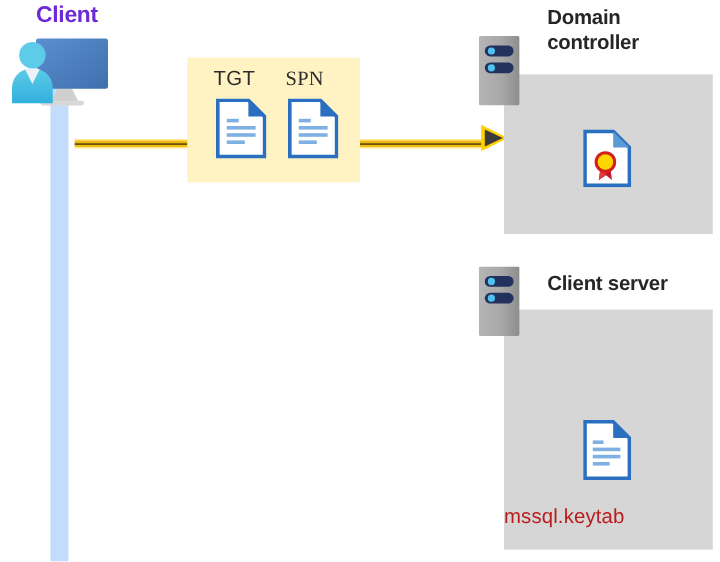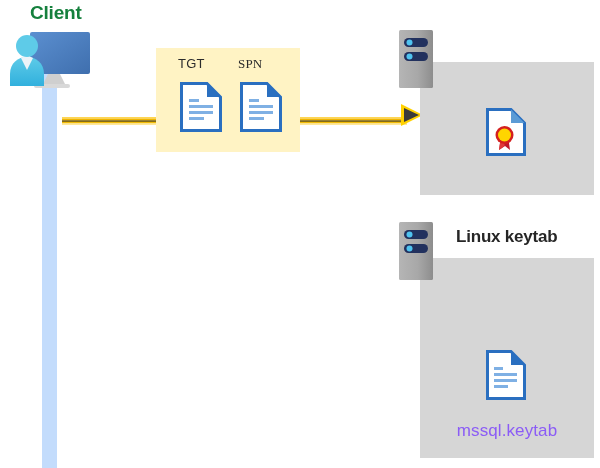--- a/index.html
+++ b/index.html
@@ -32,21 +32,21 @@
     height: 406px;
     background: #c3dcfc;
   }
 
   
   .title-client {
     left: 30px;
     top: 2px;
     font-size: 19px;
     font-weight: bold;
-    color: #15803d;
+    color: #6d28d9;
     letter-spacing: -0.2px;
     white-space: nowrap;
   }
   .title-dc {
     left: 456px;
     top: 4px;
     font-size: 17px;
     font-weight: bold;
     color: #262626;
     line-height: 21px;
@@ -73,21 +73,21 @@
 
   
   .msgbox {
     left: 156px;
     top: 48px;
     width: 144px;
     height: 104px;
     background: #fff3c4;
   }
   .msg-label {
-    font-size: 13px;
+    font-size: 17px;
     color: #2b2b2b;
     top: 56px;
     letter-spacing: 0.2px;
     text-align: center;
   }
   .msg-label.tgt { left: 178px; }
   .msg-label.spn { left: 238px; font-family: Liberation Serif, serif; }
 
   .doc-tgt { left: 180px; top: 82px; }
   .doc-spn { left: 240px; top: 82px; }
@@ -128,23 +128,22 @@
   .rack-linux { left: 399px; top: 222px; }
 
   
   .cert-icon { left: 486px; top: 108px; }
   .sql-icon  { left: 484px; top: 278px; }
   .keytab-icon { left: 486px; top: 350px; }
   .keytab-label {
     left: 420px;
     top: 421px;
     width: 174px;
-    text-align: center;
-    font-size: 17px;
-    color: #8b5cf6;
+    font-size: 17px;
+    color: #b91c1c;
     letter-spacing: 0.1px;
   }
 </style>
 </head>
 <body>
 
 <div class="stage">
 
   <div class="abs lifeline"></div>
 
@@ -231,20 +230,21 @@
         </linearGradient>
       </defs>
       <rect x="0" y="0" width="34" height="58" rx="1.5" fill="url(#gRack1)"></rect>
       <rect x="5" y="8" width="24" height="9" rx="4.5" fill="#22315e"></rect>
       <circle cx="10.5" cy="12.5" r="3" fill="#4fc3f0"></circle>
       <rect x="5" y="22" width="24" height="9" rx="4.5" fill="#22315e"></rect>
       <circle cx="10.5" cy="26.5" r="3" fill="#4fc3f0"></circle>
     </svg>
   </div>
 
+  <div class="abs title-dc">Domain controller</div>
 
   <div class="abs cert-icon">
     <svg width="40" height="48" viewBox="0 0 40 48" xmlns="http://www.w3.org/2000/svg">
       <path d="M1.5 1.5 H25 L38.5 15 V46.5 H1.5 Z" fill="#ffffff" stroke="#2a6fc0" stroke-width="3"></path>
       <path d="M25 1.5 L38.5 15 H25 Z" fill="#5b9bd5"></path>
 
       <path d="M15 28 L13 42 L19 38 L24 42 L22 28 Z" fill="#c0172a"></path>
       <path d="M15 28 L13 42 L18.5 38 L18.5 28 Z" fill="#e03a3a"></path>
 
       <circle cx="18.5" cy="27" r="9" fill="#d41f1f"></circle>
@@ -264,21 +264,21 @@
         </linearGradient>
       </defs>
       <rect x="0" y="0" width="34" height="58" rx="1.5" fill="url(#gRack2)"></rect>
       <rect x="5" y="8" width="24" height="9" rx="4.5" fill="#22315e"></rect>
       <circle cx="10.5" cy="12.5" r="3" fill="#4fc3f0"></circle>
       <rect x="5" y="22" width="24" height="9" rx="4.5" fill="#22315e"></rect>
       <circle cx="10.5" cy="26.5" r="3" fill="#4fc3f0"></circle>
     </svg>
   </div>
 
-  <div class="abs title-linux">Linux keytab</div>
+  <div class="abs title-linux">Client server</div>
 
 
   <div class="abs keytab-icon">
     <svg width="40" height="50" viewBox="0 0 40 50" xmlns="http://www.w3.org/2000/svg">
       <path d="M1.5 1.5 H25 L38.5 15 V48.5 H1.5 Z" fill="#ffffff" stroke="#2a6fc0" stroke-width="3"></path>
       <path d="M25 1.5 L38.5 15 H25 Z" fill="#2a6fc0"></path>
       <rect x="8" y="23" width="23" height="3" fill="#7fb0e4"></rect>
       <rect x="8" y="29" width="23" height="3" fill="#7fb0e4"></rect>
       <rect x="8" y="35" width="14" height="3" fill="#7fb0e4"></rect>
       <rect x="8" y="17" width="9" height="3" fill="#7fb0e4"></rect>

